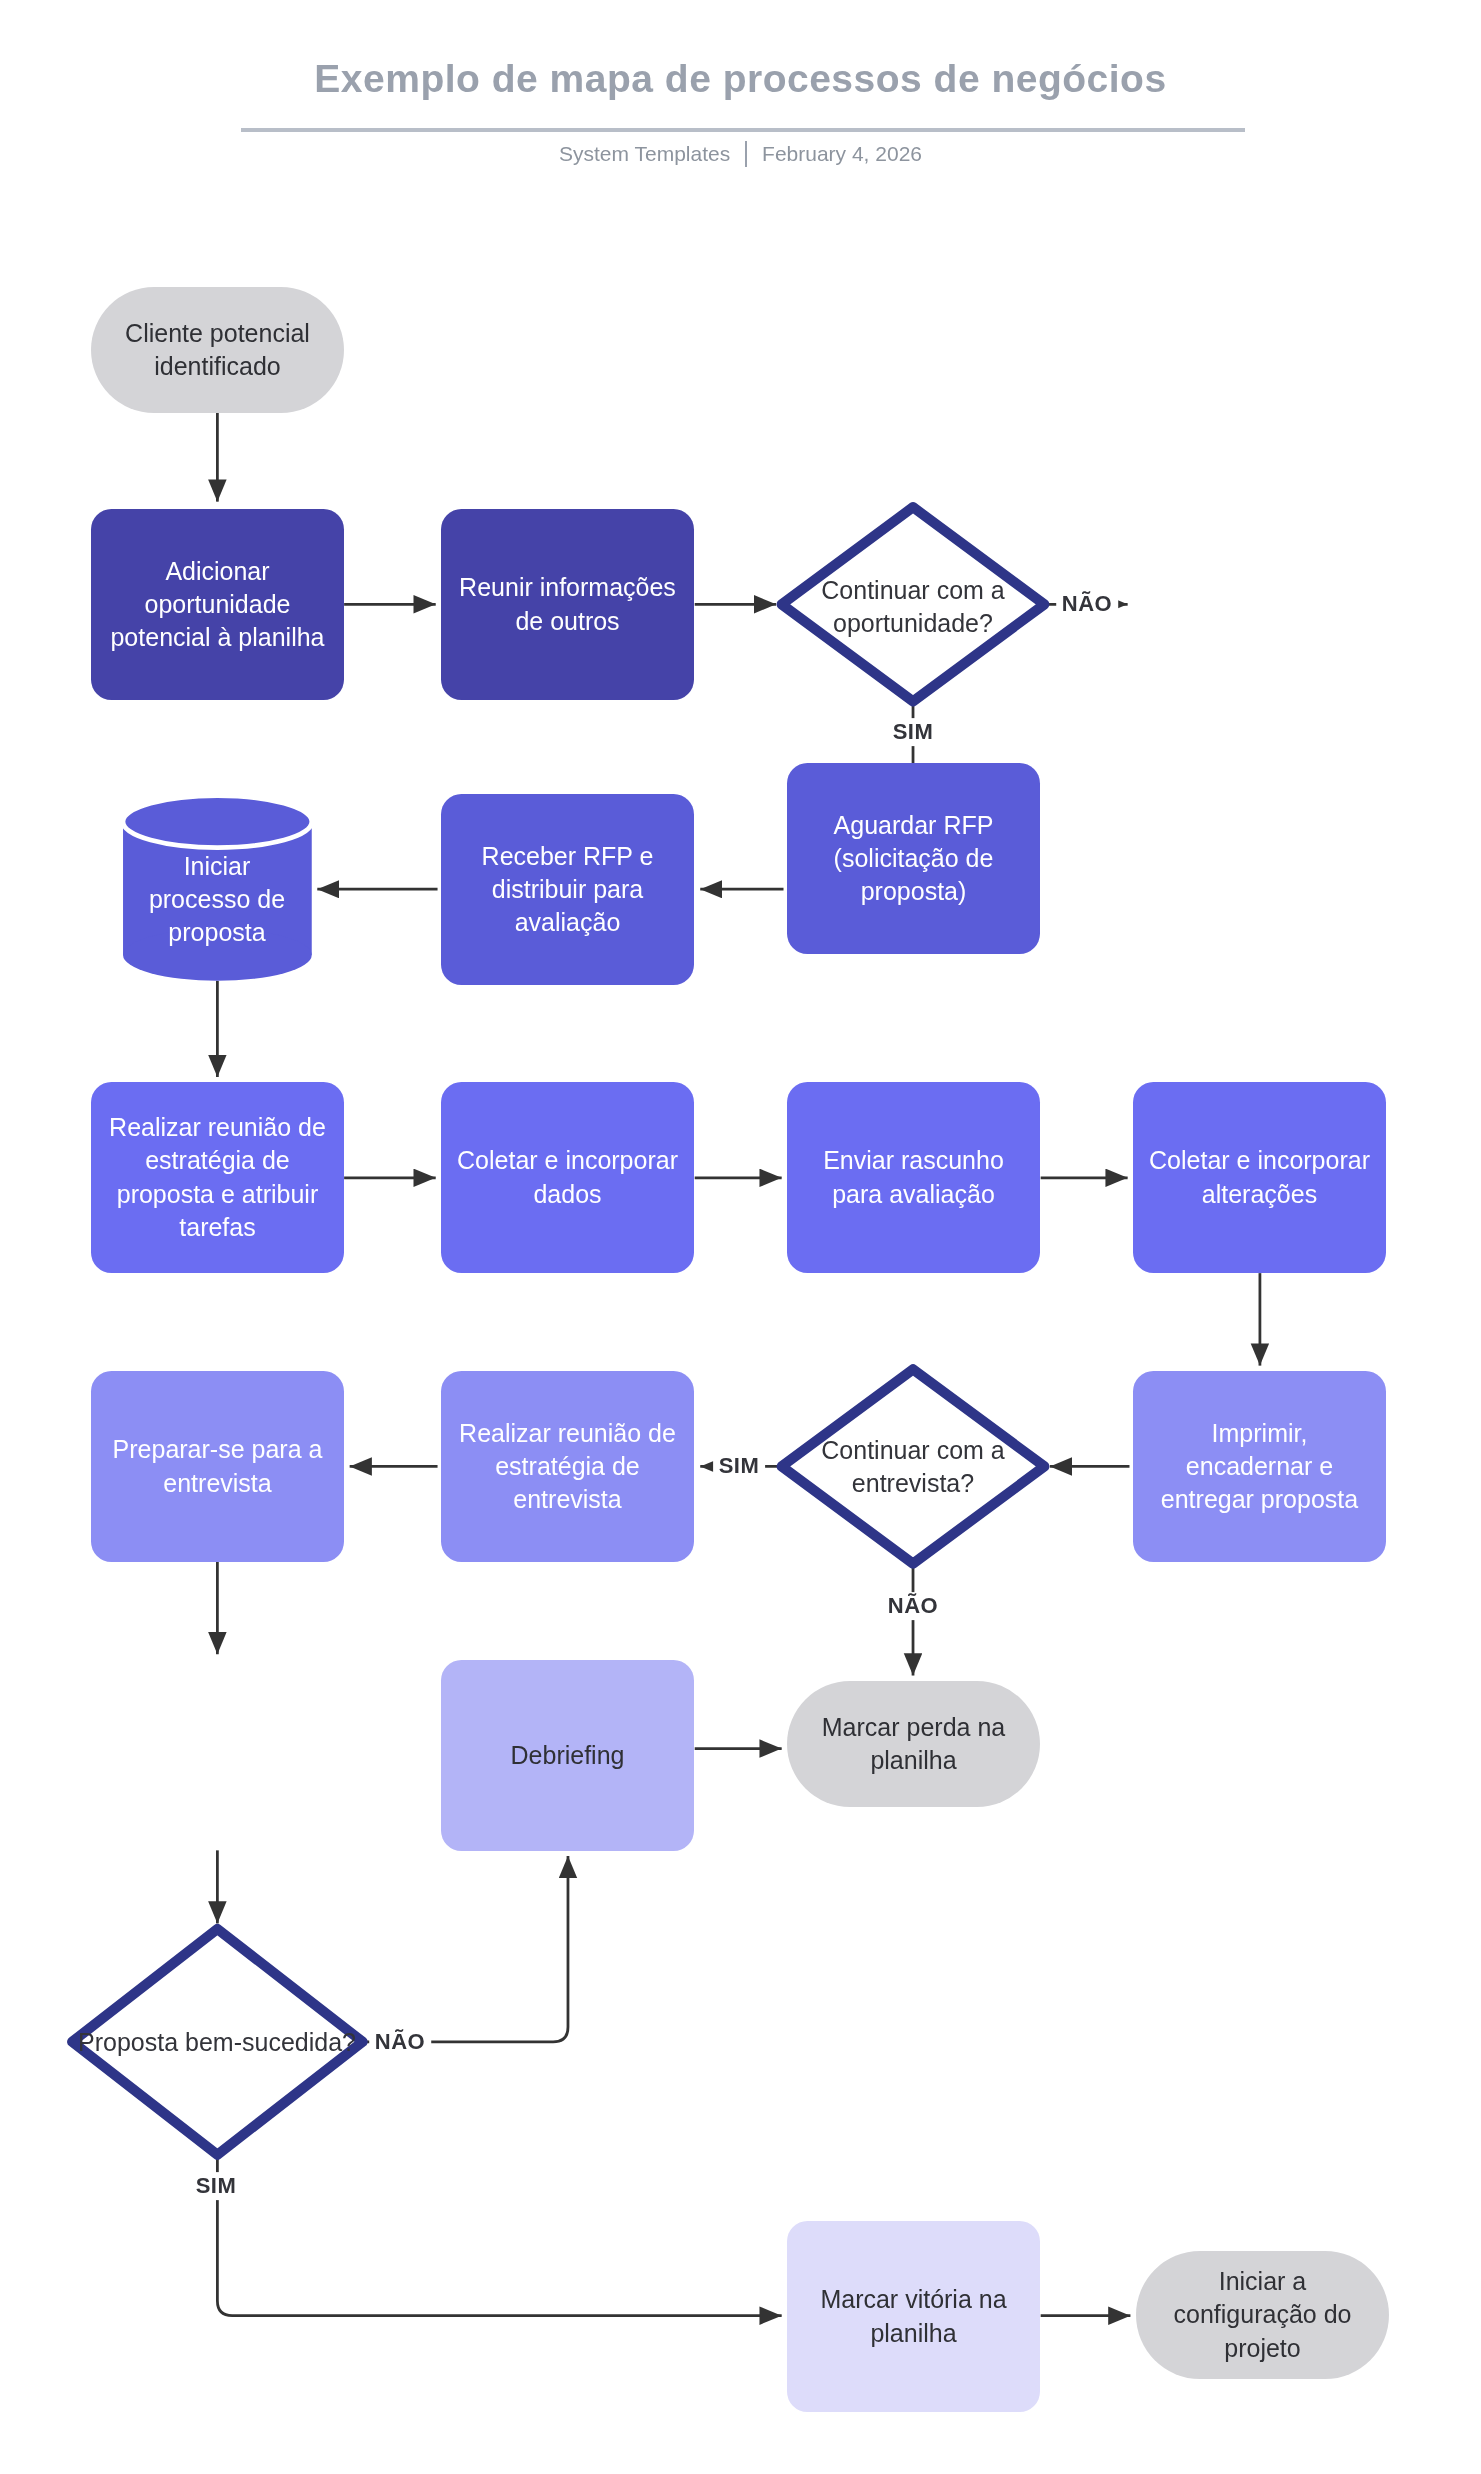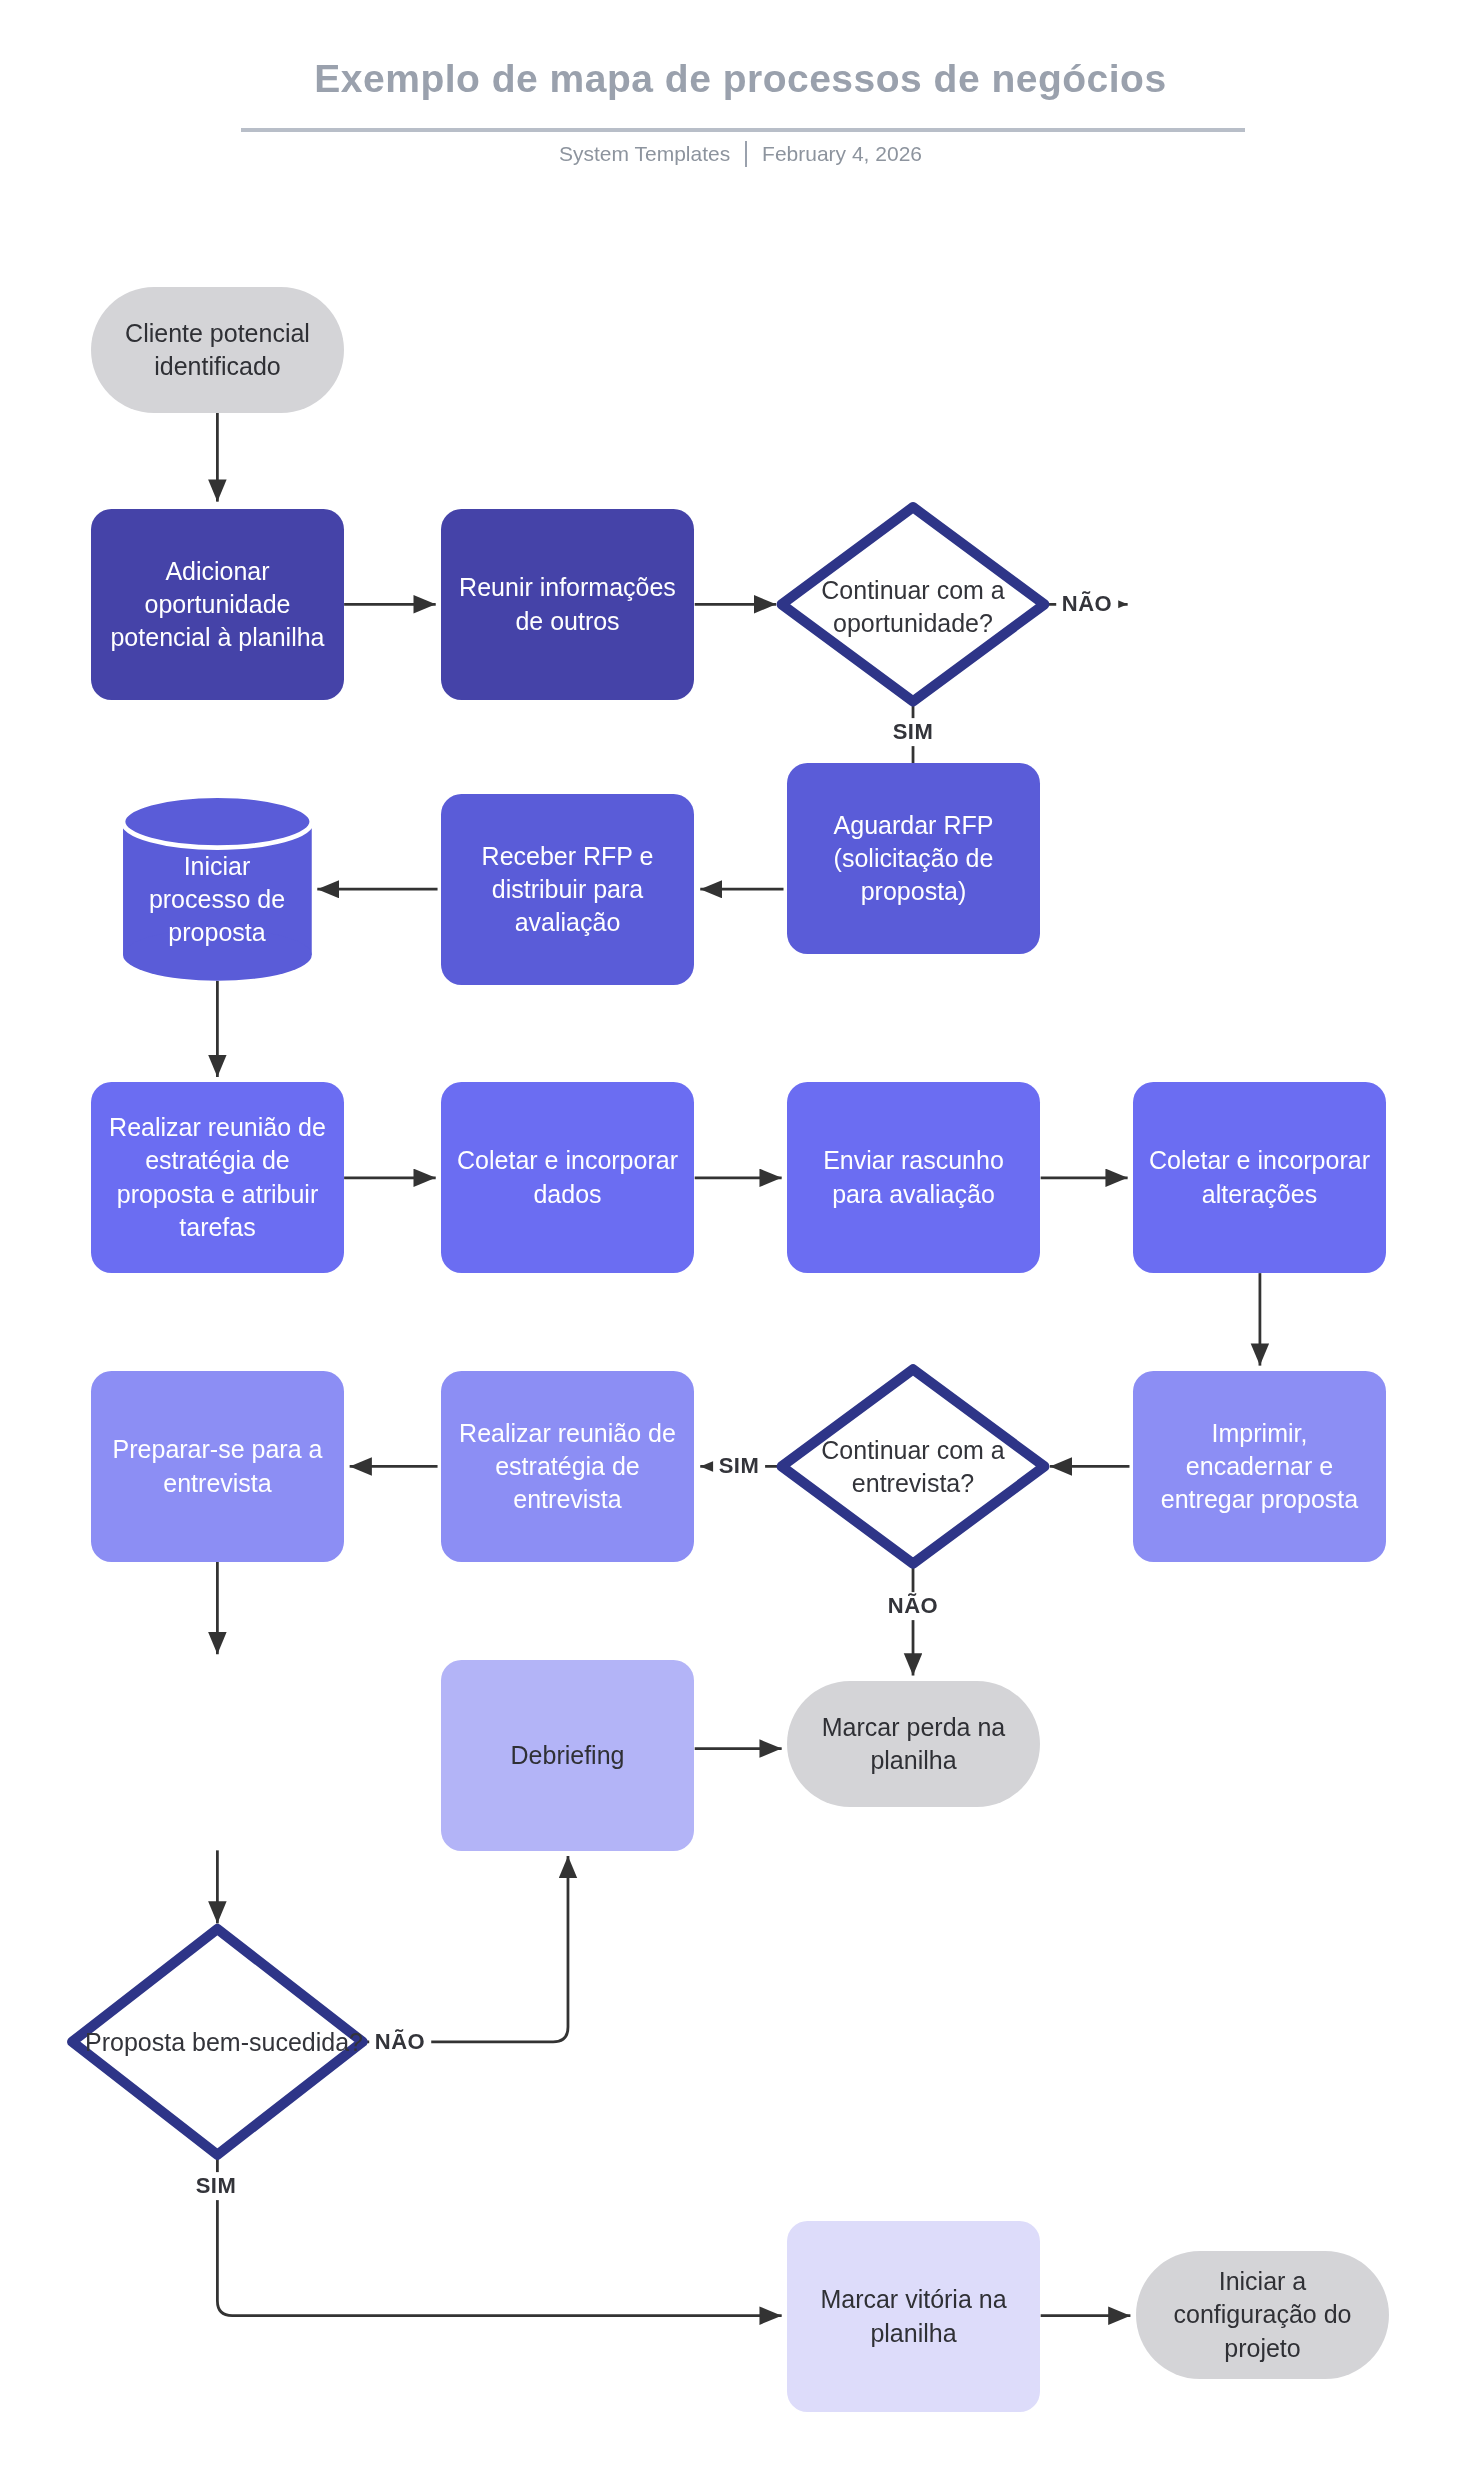--- a/index.html
+++ b/index.html
@@ -151,21 +151,21 @@
     <span>Debriefing</span>
   </div>
   <div class="box stage6" style="left:787px;top:2221px;">
     <span>Marcar vitória na planilha</span>
   </div>
 
   <div class="cyl-label" style="left:217px;top:899px;">Iniciar processo de proposta</div>
 
   <div class="diamond-label" style="left:913px;top:606px;width:222px;">Continuar com a oportunidade?</div>
   <div class="diamond-label" style="left:913px;top:1466px;width:222px;">Continuar com a entrevista?</div>
-  <div class="diamond-label" style="left:224px;top:2042px;width:278px;">Proposta bem-sucedida?</div>
+  <div class="diamond-label" style="left:217px;top:2042px;width:278px;">Proposta bem-sucedida?</div>
 
   <div class="edge-label" style="left:1087px;top:604px;">NÃO</div>
   <div class="edge-label" style="left:913px;top:732px;">SIM</div>
   <div class="edge-label" style="left:739px;top:1466px;">SIM</div>
   <div class="edge-label" style="left:913px;top:1606px;">NÃO</div>
   <div class="edge-label" style="left:400px;top:2042px;">NÃO</div>
   <div class="edge-label" style="left:216px;top:2186px;">SIM</div>
 
 </div>
 

